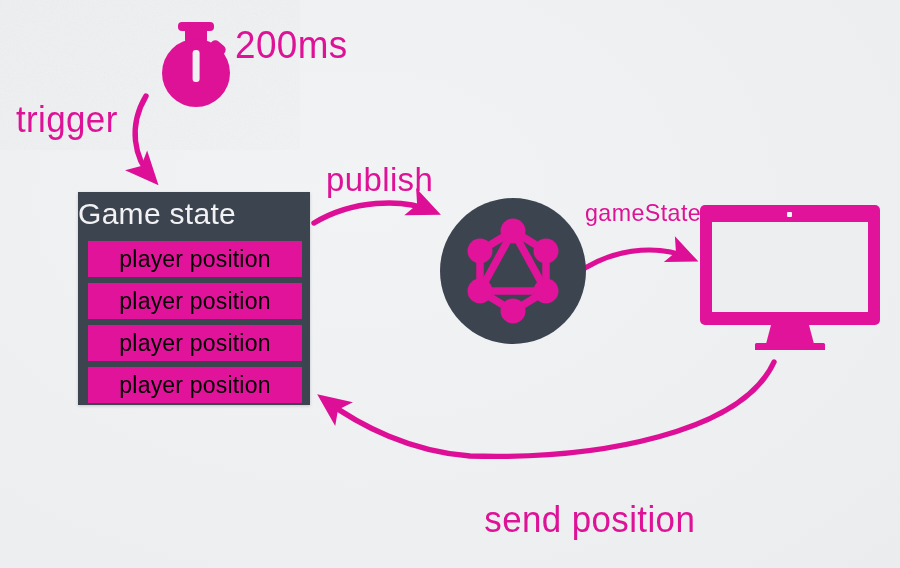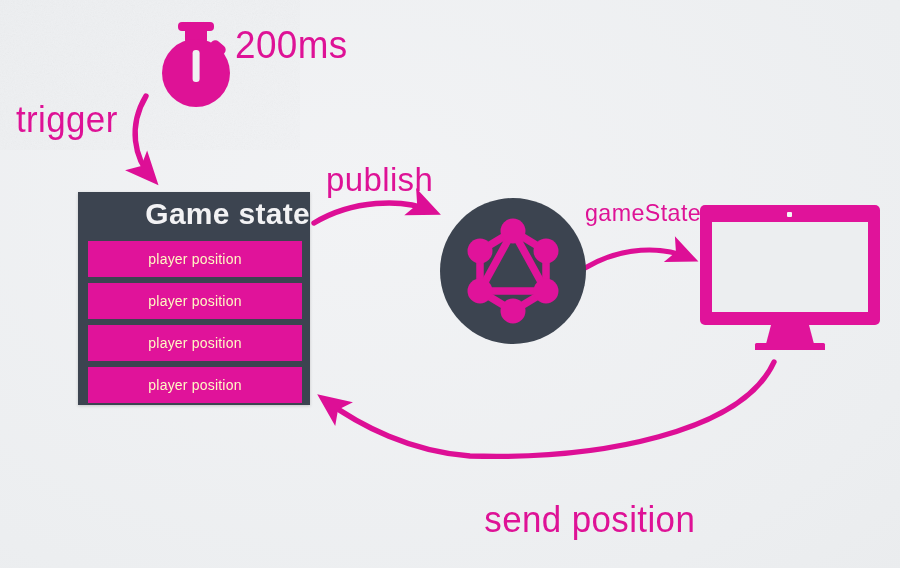--- a/index.html
+++ b/index.html
@@ -72,38 +72,38 @@
     width: 232px;
     height: 213px;
     background: #3c4450;
     box-shadow: 0 1px 3px rgba(0,0,0,.18);
   }
   #game-state-title {
     position: absolute;
     left: 0;
     top: 5px;
     width: 232px;
-    text-align: right;
+    text-align: left;
     color: #f2f2f4;
     font-size: 30px;
-    font-weight: 700;
+    font-weight: 400;
     letter-spacing: .3px;
   }
   #player-rows {
     position: absolute;
     left: 10px;
     top: 49px;
     width: 214px;
   }
   .player-row {
     height: 36px;
     margin-bottom: 6px;
     background: #e0139a;
-    color: #fef9c3;
-    font-size: 14px;
+    color: #000000;
+    font-size: 23px;
     font-weight: 300;
     display: flex;
     align-items: center;
     justify-content: center;
     letter-spacing: .2px;
   }
   .player-row:last-child { margin-bottom: 0; }
 
   
   #graphql-badge {

